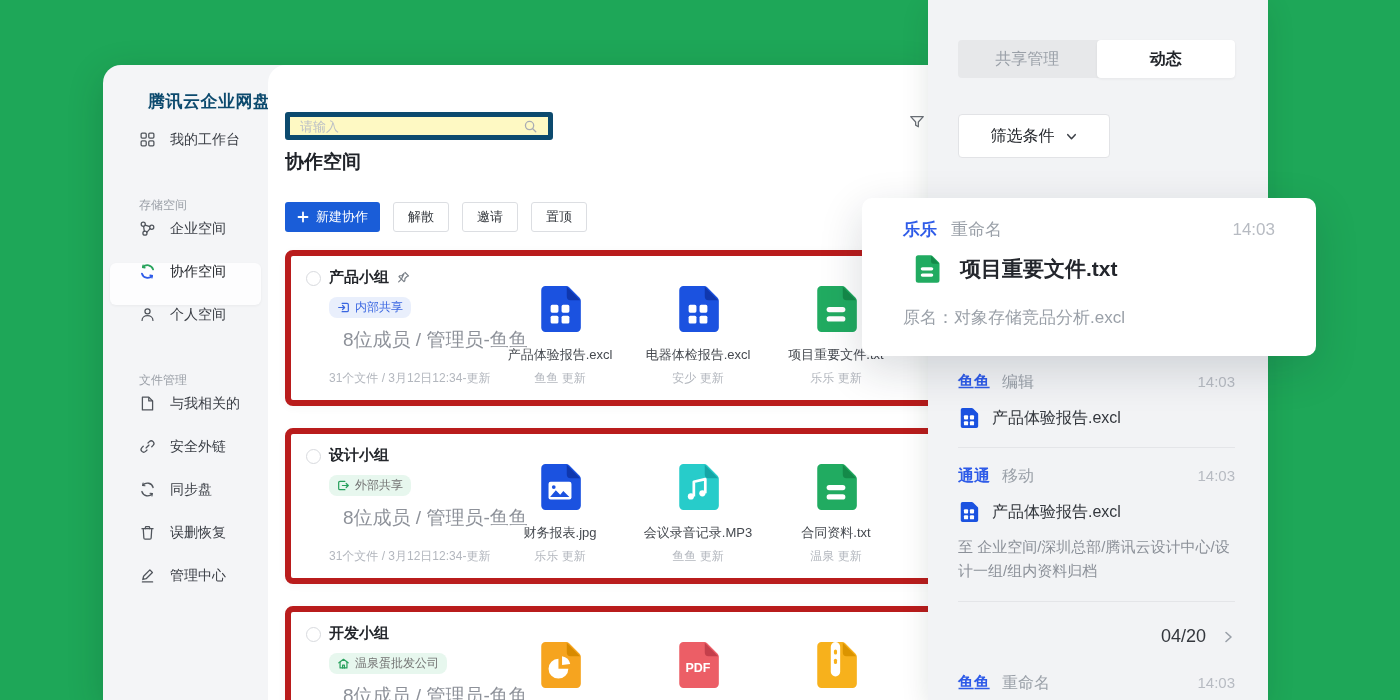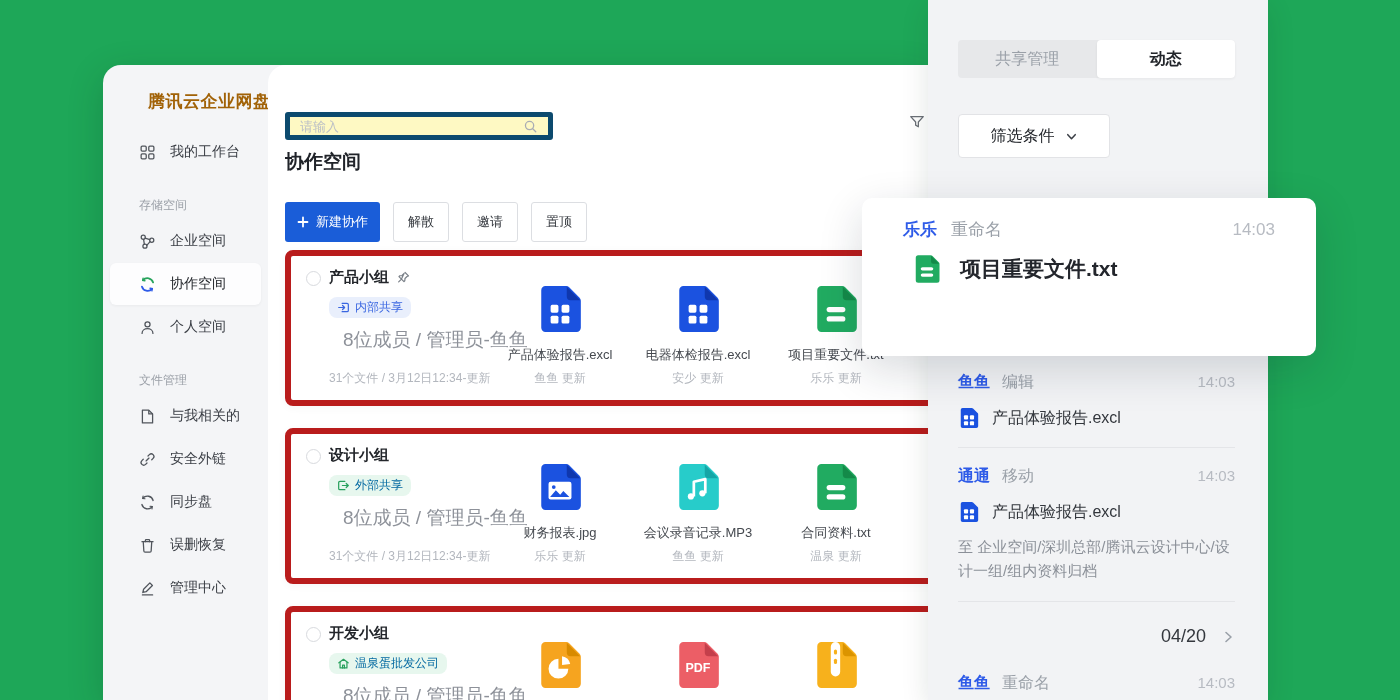--- a/index.html
+++ b/index.html
@@ -7,56 +7,56 @@
   body { font-family:"Liberation Sans","DejaVu Sans",sans-serif; }
   .stage { position:relative; width:1400px; height:700px; background:#1ea758; overflow:hidden; }
 
   
   .window { position:absolute; left:103px; top:65px; width:830px; height:635px;
             background:#f4f5f7; border-radius:18px 18px 0 0;
             box-shadow:0 10px 36px rgba(10,40,25,.20); }
   .side { position:absolute; left:0; top:0; width:165px; height:100%; padding-top:21px; overflow:hidden; }
   .logo-row { display:flex; align-items:center; gap:9px; margin-left:36px; height:30px;
               white-space:nowrap; overflow:hidden; }
-  .logo-text { font-size:17px; font-weight:bold; color:#a16207; letter-spacing:.5px; }
+  .logo-text { font-size:17px; font-weight:bold; color:#0c4a6e; letter-spacing:.5px; }
   .side-label { margin:24px 0 6px 36px; font-size:12px; color:#9ba0a8; }
-  .side-item { height:42px; display:flex; align-items:center; gap:14px; margin:0 7px 1px 7px;
+  .side-item { height:42px; display:flex; align-items:flex-start; gap:14px; margin:0 7px 1px 7px;
                padding-left:29px; border-radius:6px; font-size:14px; color:#3a3e45; cursor:default; }
   .side-item.active { background:#fdfdfe; box-shadow:0 1px 3px rgba(31,35,41,.05); color:#23262b; }
   .side-item svg { flex:0 0 auto; }
   .mt15 { margin-top:15px; }
 
   
   .content { position:absolute; left:165px; top:0; right:0; bottom:0; background:#fff;
              border-top-left-radius:18px; overflow:hidden; }
   .search { position:absolute; left:17px; top:47px; width:268px; height:28px;
             border:5px solid #0c4a6e; border-radius:3px; background:#fef9c3;
             display:flex; align-items:center; padding:0 10px; }
   .search input { flex:1; border:none; outline:none; font-size:13px; color:#33373d;
                   font-family:inherit; background:transparent; }
   .search input::placeholder { color:#bcc0c6; }
   .funnel { position:absolute; left:640px; top:48px; }
   .page-title { position:absolute; left:17px; top:84px; font-size:19px; font-weight:bold; color:#202329; }
   .toolbar { position:absolute; left:17px; top:137px; display:flex; gap:13px; height:27px; }
-  .btn { height:40px; border-radius:3px; font-size:13px; display:flex; align-items:center;
+  .btn { height:30px; border-radius:3px; font-size:13px; display:flex; align-items:center;
          justify-content:center; cursor:pointer; font-family:inherit; }
   .btn-primary { width:95px; background:#1a5dd8; color:#fff; gap:7px; border:none; }
   .btn-plain { width:56px; background:#fff; border:1px solid #dcdee2; color:#33373d; }
 
   .cards { position:absolute; left:17px; top:185px; width:700px; }
   .card { position:relative; height:156px; background:#fff; border:6px solid #b91c1c;
           border-radius:8px; box-shadow:0 2px 8px rgba(31,35,41,.04); margin-bottom:22px; }
   .radio { position:absolute; left:15px; top:15px; width:15px; height:15px;
            border:1px solid #d8dade; border-radius:50%; background:#fff; }
   .gname { position:absolute; left:38px; top:12px; font-size:15px; font-weight:bold; color:#23262b;
            display:flex; align-items:center; gap:8px; }
   .badge { position:absolute; left:38px; top:41px; height:21px; padding:0 8px;
            display:inline-flex; align-items:center; gap:5px; font-size:12px; border-radius:8px; }
   .badge.blue { background:#e9effc; color:#3a66e0; }
-  .badge.green { background:#e7f7ee; color:#0369a1; }
+  .badge.green { background:#e7f7ee; color:#737373; }
   .members { position:absolute; left:52px; top:71px; font-size:19px; color:#8d9199; }
   .cmeta { position:absolute; left:38px; bottom:13px; font-size:12px; color:#b3b7be; }
   .files { position:absolute; left:200px; top:28px; display:flex; }
   .fitem { width:138px; text-align:center; }
   .fitem svg { width:50px; height:50px; }
   .fname { margin-top:8px; font-size:13px; color:#45494f; white-space:nowrap; }
   .fupd { margin-top:6px; font-size:12px; color:#b3b7be; }
 
   
   .panel { position:absolute; left:928px; top:0; width:340px; height:700px; background:#f2f3f5;
@@ -468,15 +468,16 @@
     </div>
     <div class="toast-file">
       <svg viewBox="0 0 48 48">
         <path d="M10 2 h20 c1 0 2 .4 2.8 1.2 l10 10 c.8 .8 1.2 1.8 1.2 2.8 v26 a4 4 0 0 1 -4 4 H10 a4 4 0 0 1 -4 -4 V6 a4 4 0 0 1 4 -4 Z" fill="#21ab61"></path>
         <path d="M30.5 2.6 L43.4 15.5 H34 a3.5 3.5 0 0 1 -3.5 -3.5 Z" fill="#148a49"></path>
         <rect x="14" y="21" width="20" height="5.5" rx="2.75" fill="#fff"></rect>
           <rect x="14" y="31" width="20" height="5.5" rx="2.75" fill="#fff"></rect>
       </svg>
       <span class="toast-fname">项目重要文件.txt</span>
     </div>
+    <div class="toast-orig">原名：对象存储竞品分析.excl</div>
   </div>
 
 </div>
 
 </body></html>

